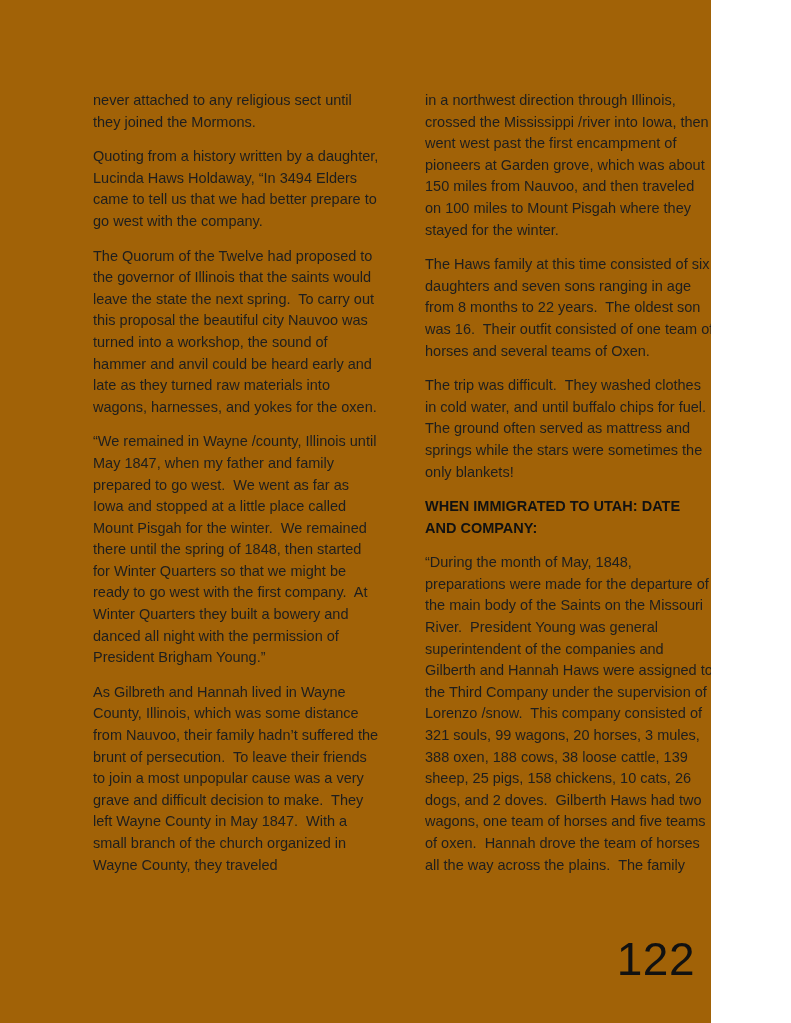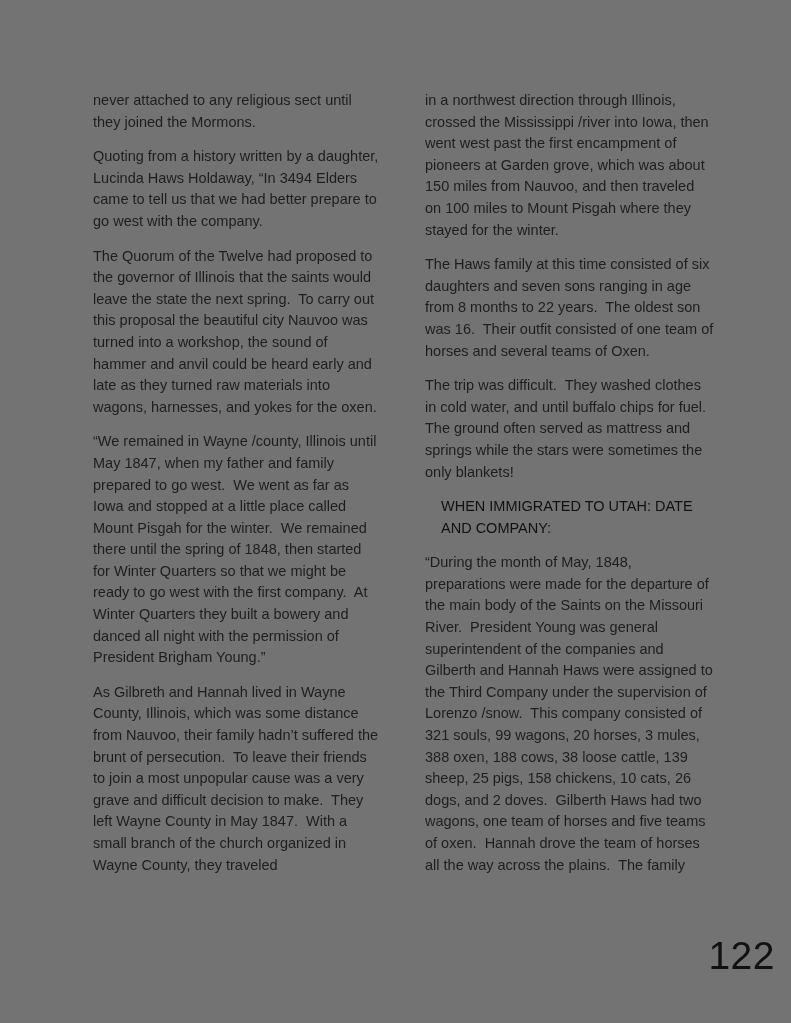--- a/index.html
+++ b/index.html
@@ -2,23 +2,23 @@
 <html><head>
 <meta charset="utf-8">
 <style>
   html, body {
     margin: 0;
     padding: 0;
     background: #ffffff;
   }
   .page {
     position: relative;
-    width: 791px;
+    width: 711px;
     height: 1023px;
-    background: #737373;
+    background: #a16207;
     overflow: hidden;
     font-family: "Liberation Sans", sans-serif;
   }
   .columns {
     position: absolute;
     left: 93px;
     top: 90px;
     display: flex;
     gap: 43px;
   }
@@ -27,32 +27,32 @@
   }
   .column p {
     margin: 0 0 13px 0;
     font-size: 14.5px;
     line-height: 21.6px;
     color: #1e1e1e;
     white-space: pre-wrap;
     text-align: left;
   }
   .column h2 {
-    margin: 0 0 13px 16px;
+    margin: 0 0 13px 0;
     font-size: 14.5px;
     line-height: 21.6px;
-    font-weight: 400;
+    font-weight: 700;
     color: #111111;
     white-space: pre-wrap;
   }
   .page-number {
     position: absolute;
     top: 936px;
     right: 16px;
-    font-size: 39px;
+    font-size: 46px;
     line-height: 1;
     color: #111111;
     letter-spacing: 0.5px;
   }
 </style>
 </head>
 <body>
 
 <div class="page">
   <div class="columns">

